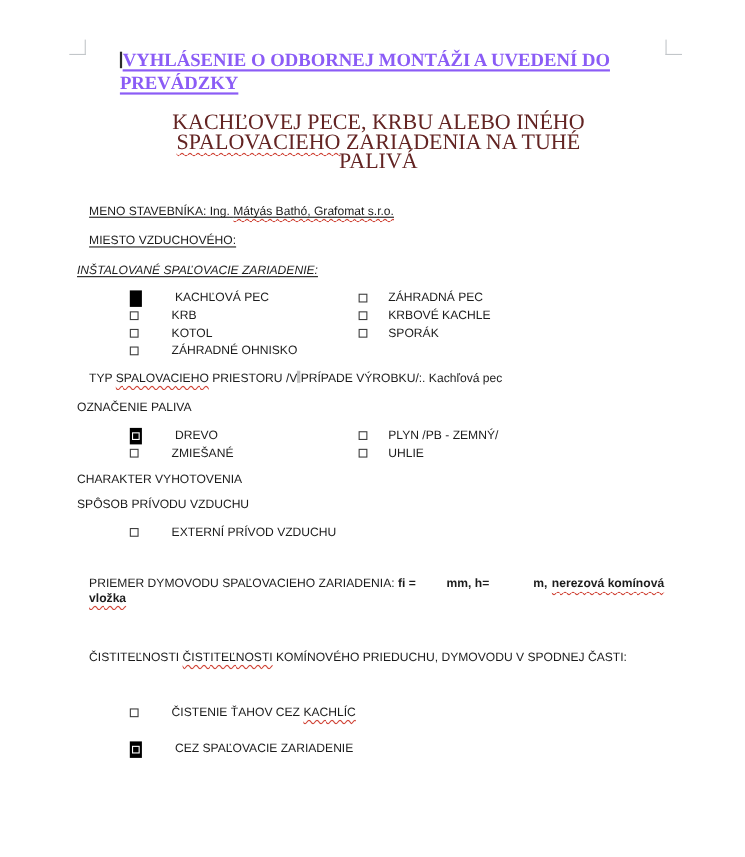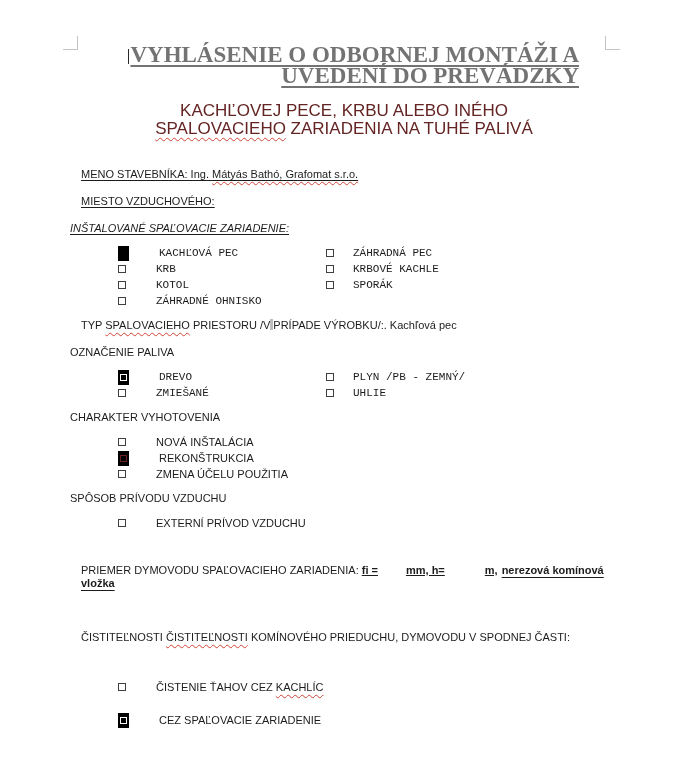--- a/index.html
+++ b/index.html
@@ -8,59 +8,59 @@
     font-family:"Liberation Sans",sans-serif;color:#1c1c1c;
     -webkit-font-smoothing:antialiased;
   }
   .corner-mark{position:absolute;top:36px;width:14px;height:13px;}
   .corner-mark.left{left:63px;border-right:1px solid #c2c6c9;border-bottom:1px solid #c2c6c9;}
   .corner-mark.right{left:605px;border-left:1px solid #c2c6c9;border-bottom:1px solid #c2c6c9;}
 
   .content{position:absolute;left:70px;top:44px;width:548px;}
 
   .title{
-    font-family:"Liberation Serif",serif;font-weight:bold;font-size:23px;line-height:21px;
-    color:#737373;text-align:right;width:470px;margin:0 auto 16px auto;
+    font-family:"Liberation Serif",serif;font-weight:bold;font-size:17px;line-height:21px;
+    color:#8b5cf6;text-align:left;width:470px;margin:0 auto 16px auto;
     text-decoration:underline;text-decoration-thickness:1.5px;text-underline-offset:3px;
   }
   .caret{display:inline-block;width:1.5px;height:15px;background:#2b2b2b;margin-right:1px;vertical-align:-2px;}
   .subtitle{
-    font-family:Liberation Sans, sans-serif;font-weight:normal;font-size:17px;line-height:18px;
+    font-family:Liberation Serif, serif;font-weight:normal;font-size:20px;line-height:18px;
     color:#632423;text-align:center;width:415px;margin:0 auto 30px auto;
   }
 
   .field{margin:0 0 14px 11px;font-size:11px;line-height:13px;}
   .underline-solid{text-decoration:underline;text-decoration-thickness:1px;text-underline-offset:2px;}
   .misspell{
     text-decoration-line:underline;text-decoration-style:wavy;
     text-decoration-color:#d04437;text-decoration-thickness:1px;text-underline-offset:2.5px;
   }
   .section-label{margin:0 0 10px 0;font-size:11px;line-height:13px;}
 
   .check-grid{margin:0 0 10px 0;}
   .check-row{display:flex;align-items:center;height:16px;font-size:11px;}
-  .check-cell{display:flex;align-items:center;box-sizing:border-box;font-family:Liberation Mono, monospace;}
+  .check-cell{display:flex;align-items:center;box-sizing:border-box;}
   .col-l{width:256px;padding-left:48px;}
   .col-l .cb-label{margin-left:30px;}
   .col-r .cb-label{margin-left:19px;}
   .check-item-row{display:flex;align-items:center;height:16px;padding-left:48px;font-size:11px;}
   .check-item-row .cb-label{margin-left:30px;}
 
   .cb{flex:0 0 auto;width:8px;height:8px;border:1.2px solid #3f3f3f;background:#fff;box-sizing:border-box;}
   .cb[data-state="checked-solid"]{width:11px;height:15px;background:#000;border:none;}
   .cb[data-state="checked-white"],.cb[data-state="checked-red"]{
     width:11px;height:15px;background:#000;border:none;position:relative;
   }
   .cb[data-state="checked-white"]::after,.cb[data-state="checked-red"]::after{
     content:"";position:absolute;left:2px;top:4px;width:5px;height:5px;border:1px solid #ffffff;
   }
   .cb[data-state="checked-red"]::after{border-color:#6d2020;}
 
   .graybar{display:inline-block;width:3px;height:11px;background:#bdbdbd;vertical-align:-1px;}
-  .b{font-weight:bold;text-decoration:underline;}
+  .b{font-weight:bold;}
   .gap28{margin-left:28px;}
   .gap40{margin-left:40px;}
   .gap4{margin-left:4px;}
 
   .priemer{margin-top:33px;margin-bottom:0;}
   .cleanability{margin-top:41px;margin-bottom:0;}
   .clean-row-1{margin-top:35px;}
   .clean-row-2{margin-top:17px;}
 </style>
 </head>
@@ -142,34 +142,20 @@
         </div>
       <div class="check-cell col-r">
           <span class="cb" data-state="unchecked"></span>
           <span class="cb-label">UHLIE</span>
         </div>
     </div>
   </div>
 
   <p class="section-label">CHARAKTER VYHOTOVENIA</p>
 
-  <div class="check-grid">
-    <div class="check-item-row">
-        <span class="cb" data-state="unchecked"></span>
-        <span class="cb-label">NOVÁ INŠTALÁCIA</span>
-      </div>
-    <div class="check-item-row">
-        <span class="cb" data-state="checked-red"></span>
-        <span class="cb-label">REKONŠTRUKCIA</span>
-      </div>
-    <div class="check-item-row">
-        <span class="cb" data-state="unchecked"></span>
-        <span class="cb-label">ZMENA ÚČELU POUŽITIA</span>
-      </div>
-  </div>
 
   <p class="section-label">SPÔSOB PRÍVODU VZDUCHU</p>
 
   <div class="check-grid">
     <div class="check-item-row">
         <span class="cb" data-state="unchecked"></span>
         <span class="cb-label">EXTERNÍ PRÍVOD VZDUCHU</span>
       </div>
   </div>
 

